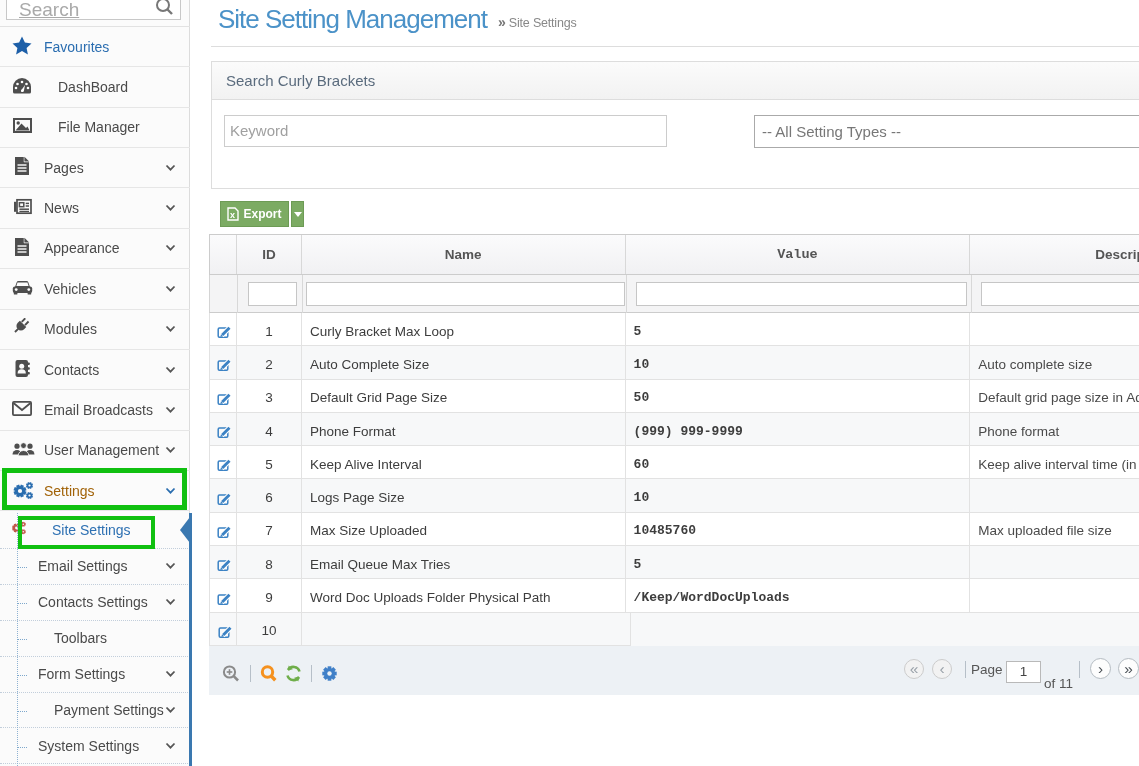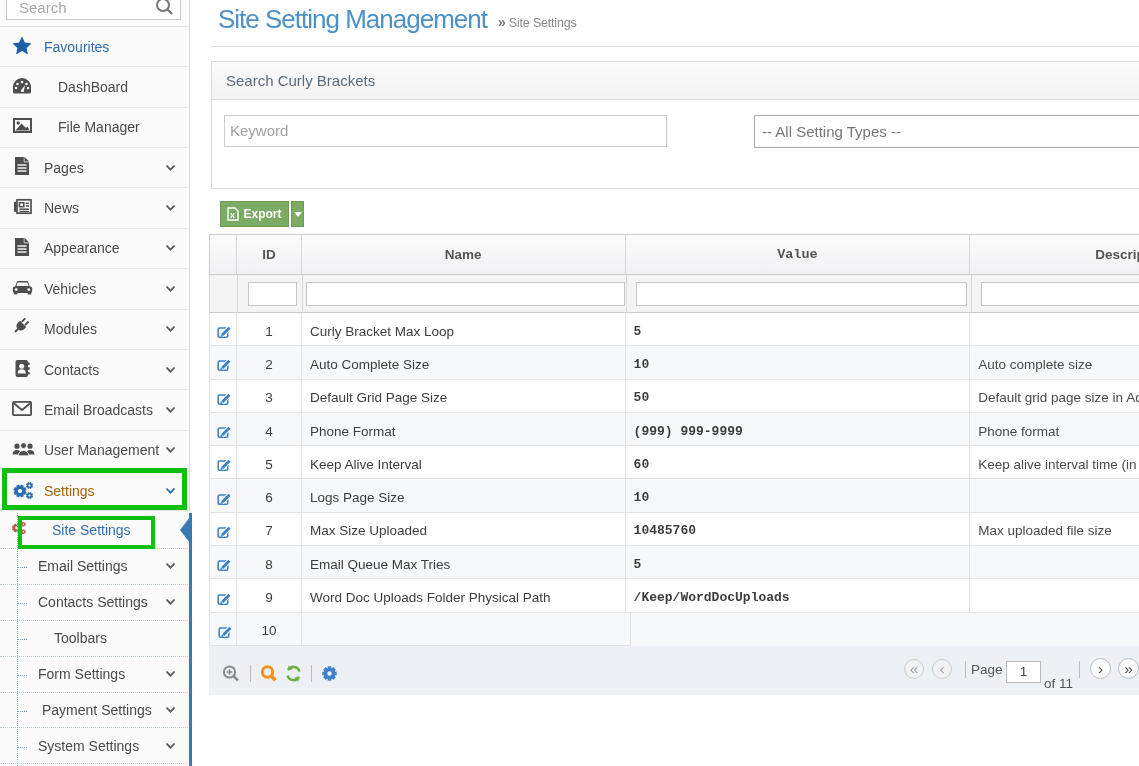--- a/index.html
+++ b/index.html
@@ -5,21 +5,21 @@
 * { margin:0; padding:0; box-sizing:border-box; }
 html,body { width:1139px; height:766px; overflow:hidden; background:#fff;
   font-family:"Liberation Sans", sans-serif; }
 #stage { position:relative; width:1139px; height:766px; overflow:hidden; }
 
 
 #sidebar { position:absolute; left:0; top:0; width:190px; height:766px;
   background:#fbfbfb; border-right:1px solid #dcdcdc; }
 #sbsearch { position:absolute; left:6px; top:-11px; width:175px; height:31px;
   background:#fff; border:1px solid #c8c8c8; }
-#sbsearch .ph { position:absolute; left:12px; top:8.5px; font-size:15px; color:#a9a9a9; }
+#sbsearch .ph { position:absolute; left:12px; top:8.5px; font-size:19px; color:#a9a9a9;text-decoration:underline; }
 #sbsearch svg { position:absolute; right:6px; top:5px; }
 #sbsep { position:absolute; left:0; top:26px; width:190px; border-top:1px solid #e2e2e2; }
 #menu { position:absolute; left:0; top:27px; width:190px; }
 .mi { height:40.36px; border-bottom:1px solid #e6e6e6; position:relative;
   display:flex; align-items:center; font-size:14px; color:#4a4a4a; }
 .mi .ic { position:absolute; left:12px; width:20px; text-align:center; }
 .mi .tx { position:absolute; left:44px; }
 .mi .tx2 { position:absolute; left:58px; }
 .chev { position:absolute; left:165px; top:50%; margin-top:-4px; }
 .smi { height:35.9px; border-bottom:1px dotted #c2cedb; position:relative;
@@ -341,21 +341,21 @@
         <div class="smi">
           <span class="tx" style="left:54px">Toolbars</span>
         </div>
         <div class="smi">
           <span class="tx" style="left:38px">Form Settings</span>
           <svg class="chev" width="11" height="8" viewBox="0 0 11 8">
             <path d="M1.5 1.5 L5.5 5.7 L9.5 1.5" fill="none" stroke="#555" stroke-width="1.8"></path>
           </svg>
         </div>
         <div class="smi">
-          <span class="tx" style="left:42px">Payment Settings</span>
+          <span class="tx" style="left:54px">Payment Settings</span>
           <svg class="chev" width="11" height="8" viewBox="0 0 11 8">
             <path d="M1.5 1.5 L5.5 5.7 L9.5 1.5" fill="none" stroke="#555" stroke-width="1.8"></path>
           </svg>
         </div>
         <div class="smi">
           <span class="tx" style="left:38px">System Settings</span>
           <svg class="chev" width="11" height="8" viewBox="0 0 11 8">
             <path d="M1.5 1.5 L5.5 5.7 L9.5 1.5" fill="none" stroke="#555" stroke-width="1.8"></path>
           </svg>
         </div>

